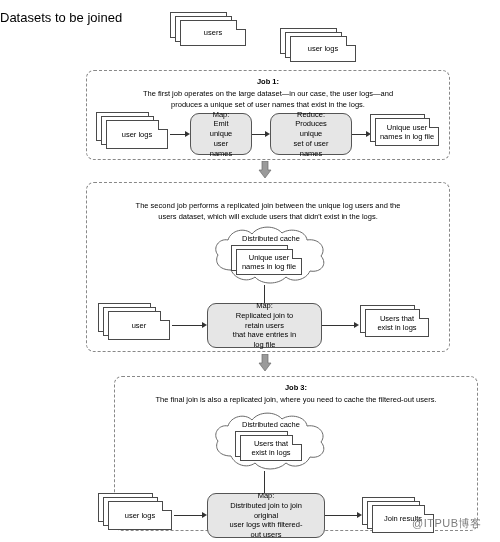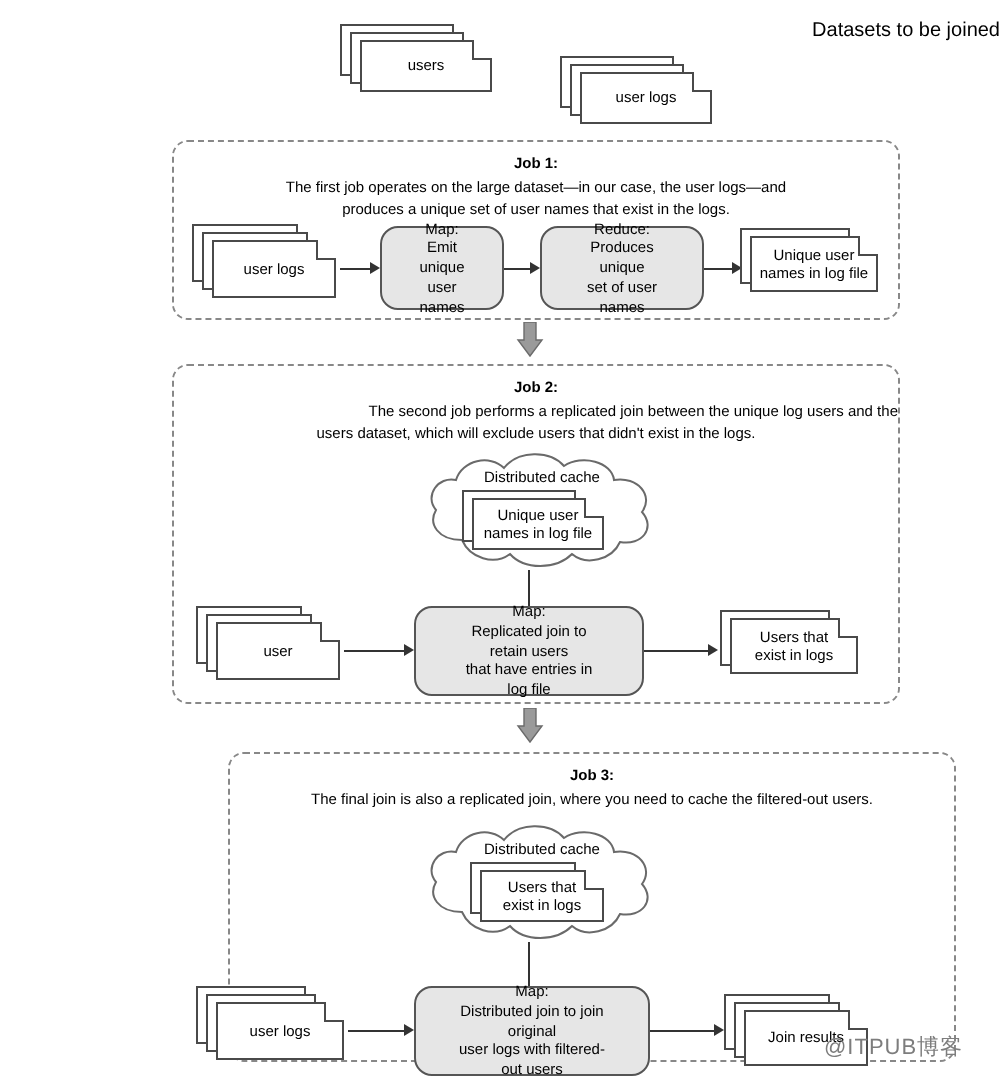--- a/index.html
+++ b/index.html
@@ -13,22 +13,22 @@
   }
   #canvas {
     position: relative;
     width: 500px; height: 542px;
     background: #fff;
   }
 
   
   .caption {
     position: absolute;
-    font-size: 10px;
-    text-align: right;
+    font-size: 13px;
+    text-align: left;
     line-height: 1.35;
     color: #000;
     white-space: nowrap;
   }
 
   
   .docstack {
     position: absolute;
   }
   .docstack .sheet {
@@ -215,22 +215,21 @@
     </div>
   </div>
 
   <div class="bigarrow" style="left:258px; top:161px; width:14px; height:18px;">
     <svg width="14" height="18" viewBox="0 0 14 18">
       <polygon points="4,0 10,0 10,9 13,9 7,17 1,9 4,9" fill="#9a9a9a" stroke="#6b6b6b" stroke-width="0.7"></polygon>
     </svg>
   </div>
 
   <div class="jobpanel" style="left:86px; top:182px; width:364px; height:170px;">
-    <div class="job-title" style="top:6px;">Job 2:</div>
-    <div class="job-desc" style="top:18px;text-align:right;">The second job performs a replicated join between the unique log users and the</div>
+    <div class="job-desc" style="top:18px;">The second job performs a replicated join between the unique log users and the</div>
     <div class="job-desc" style="top:29px;">users dataset, which will exclude users that didn't exist in the logs.</div>
   </div>
 
   <div class="cloud" style="left:209px; top:226px; width:124px; height:62px;">
     <svg width="124" height="62" viewBox="0 0 124 62">
       <path d="M22,44
                C10,44 5,36 9,29
                C3,22 10,12 19,14
                C22,4 36,1 43,8
                C50,-1 66,-1 73,7

